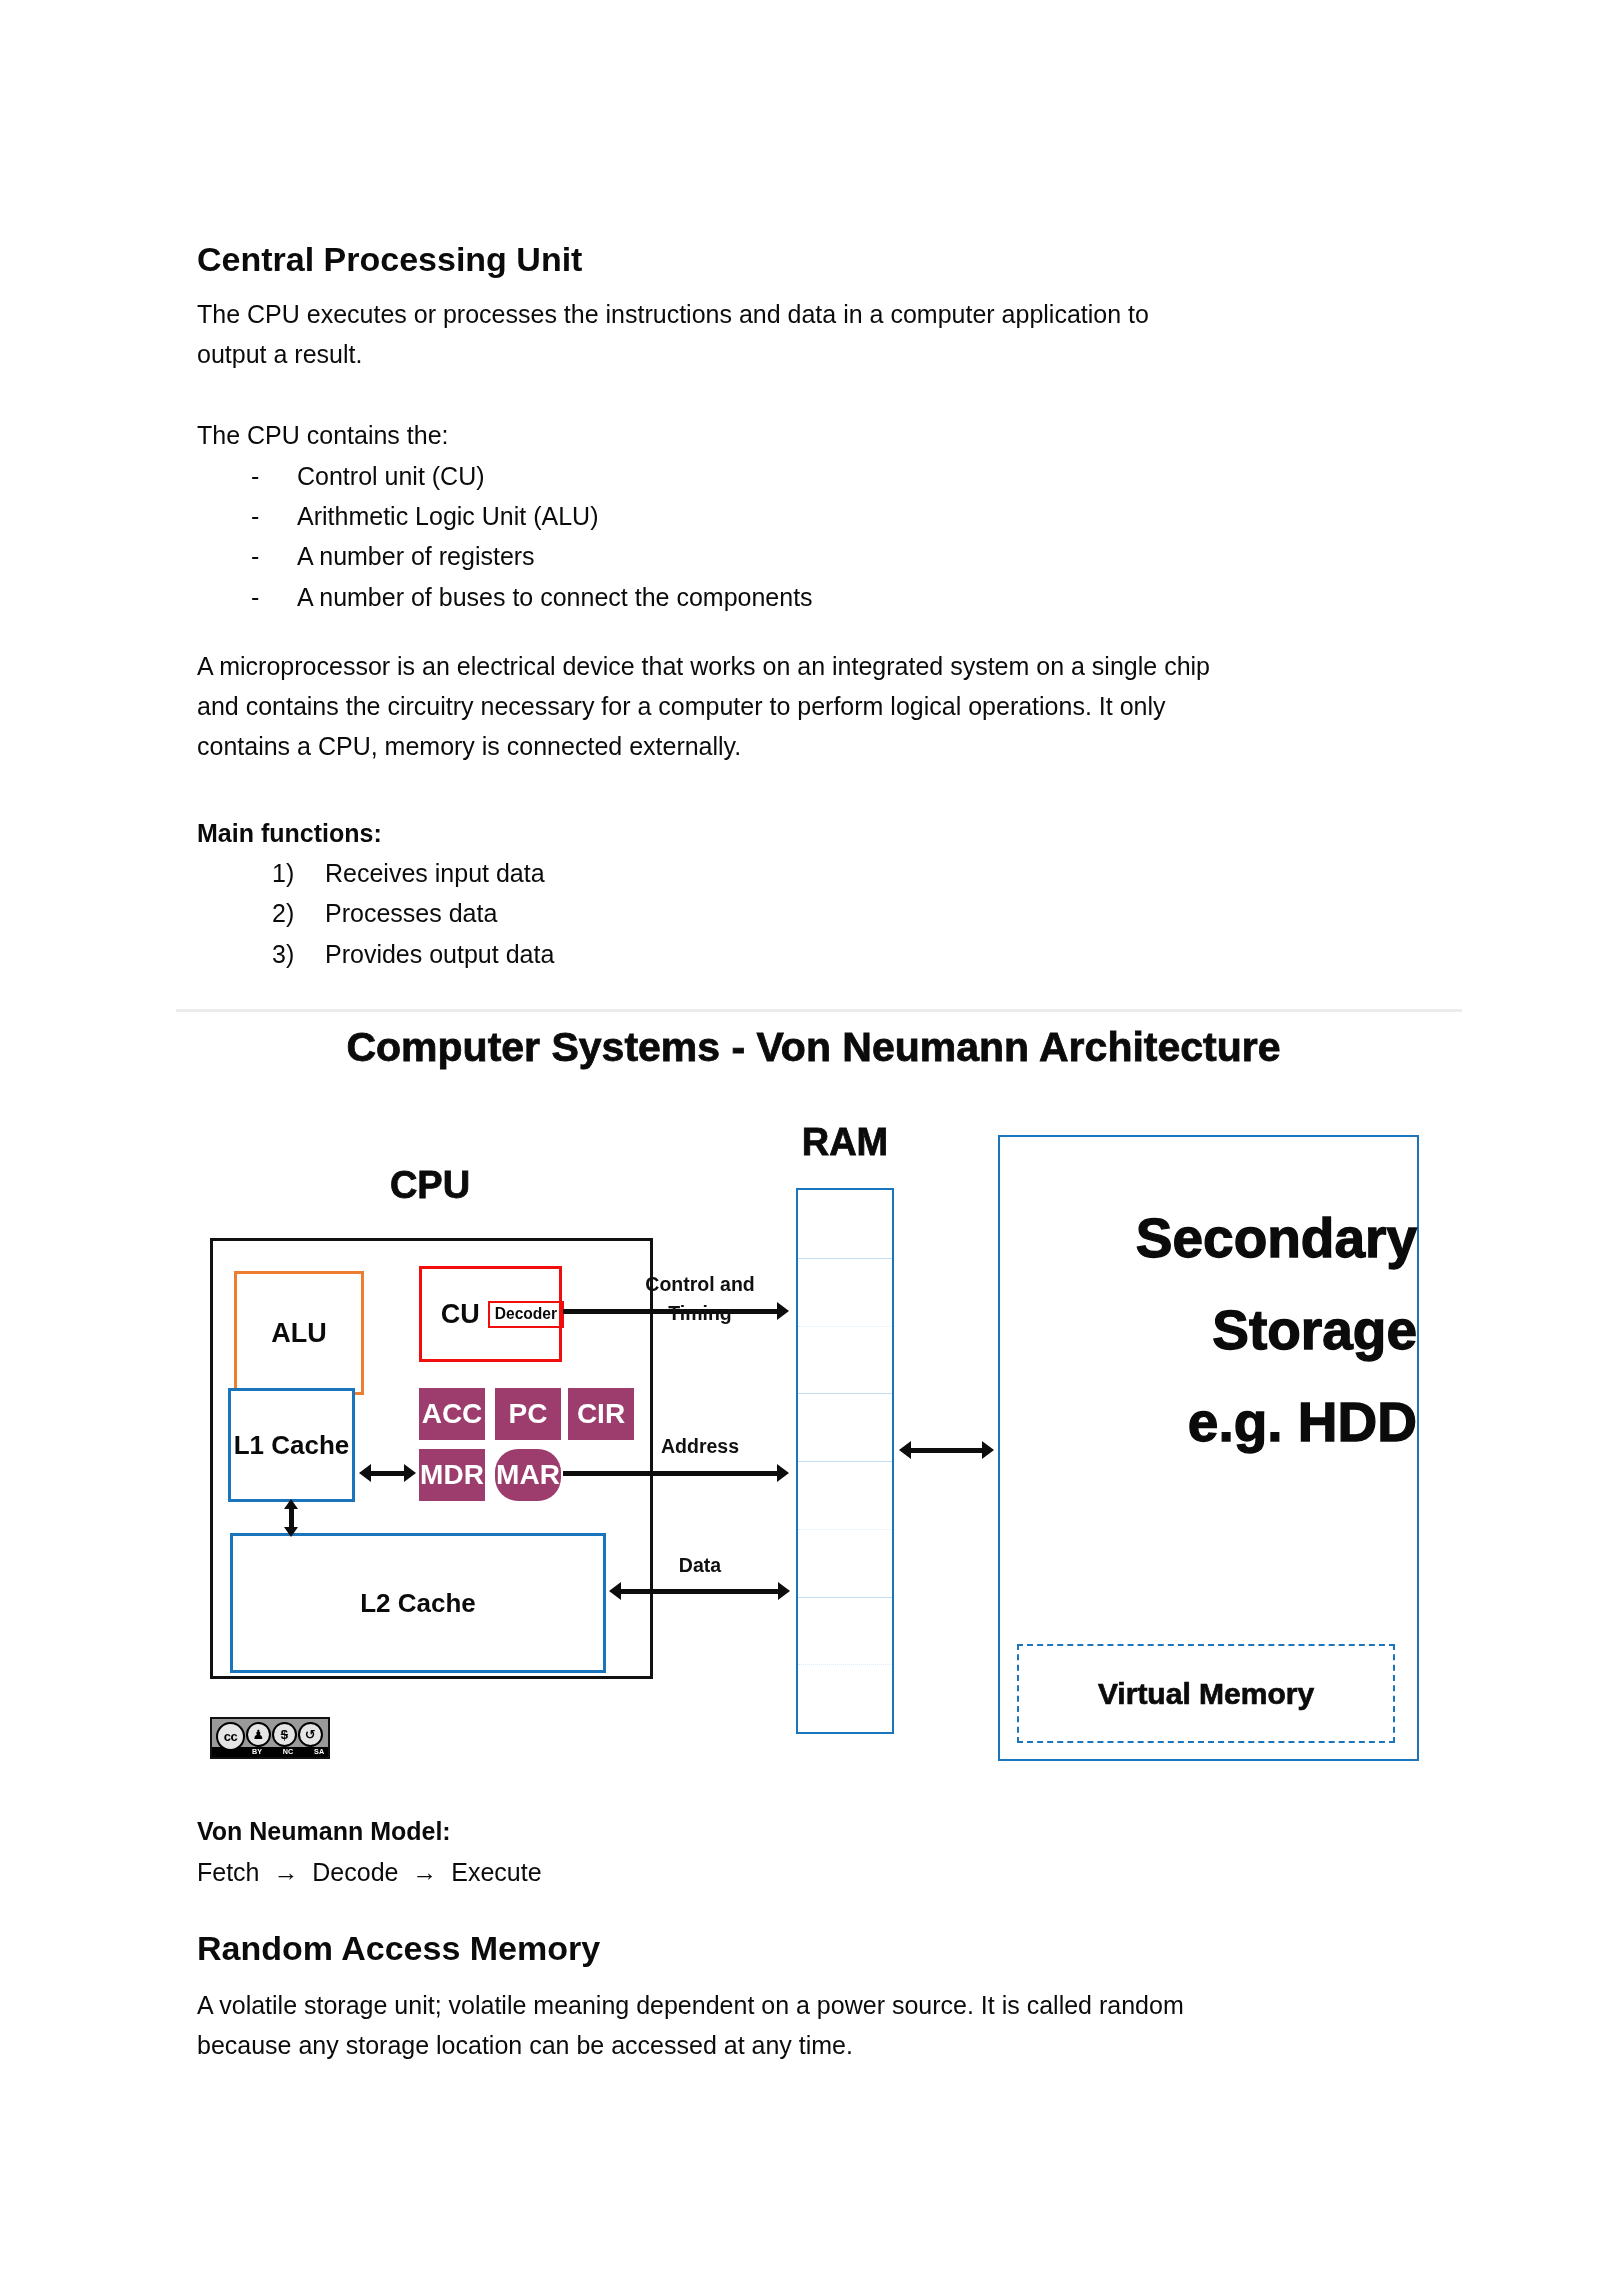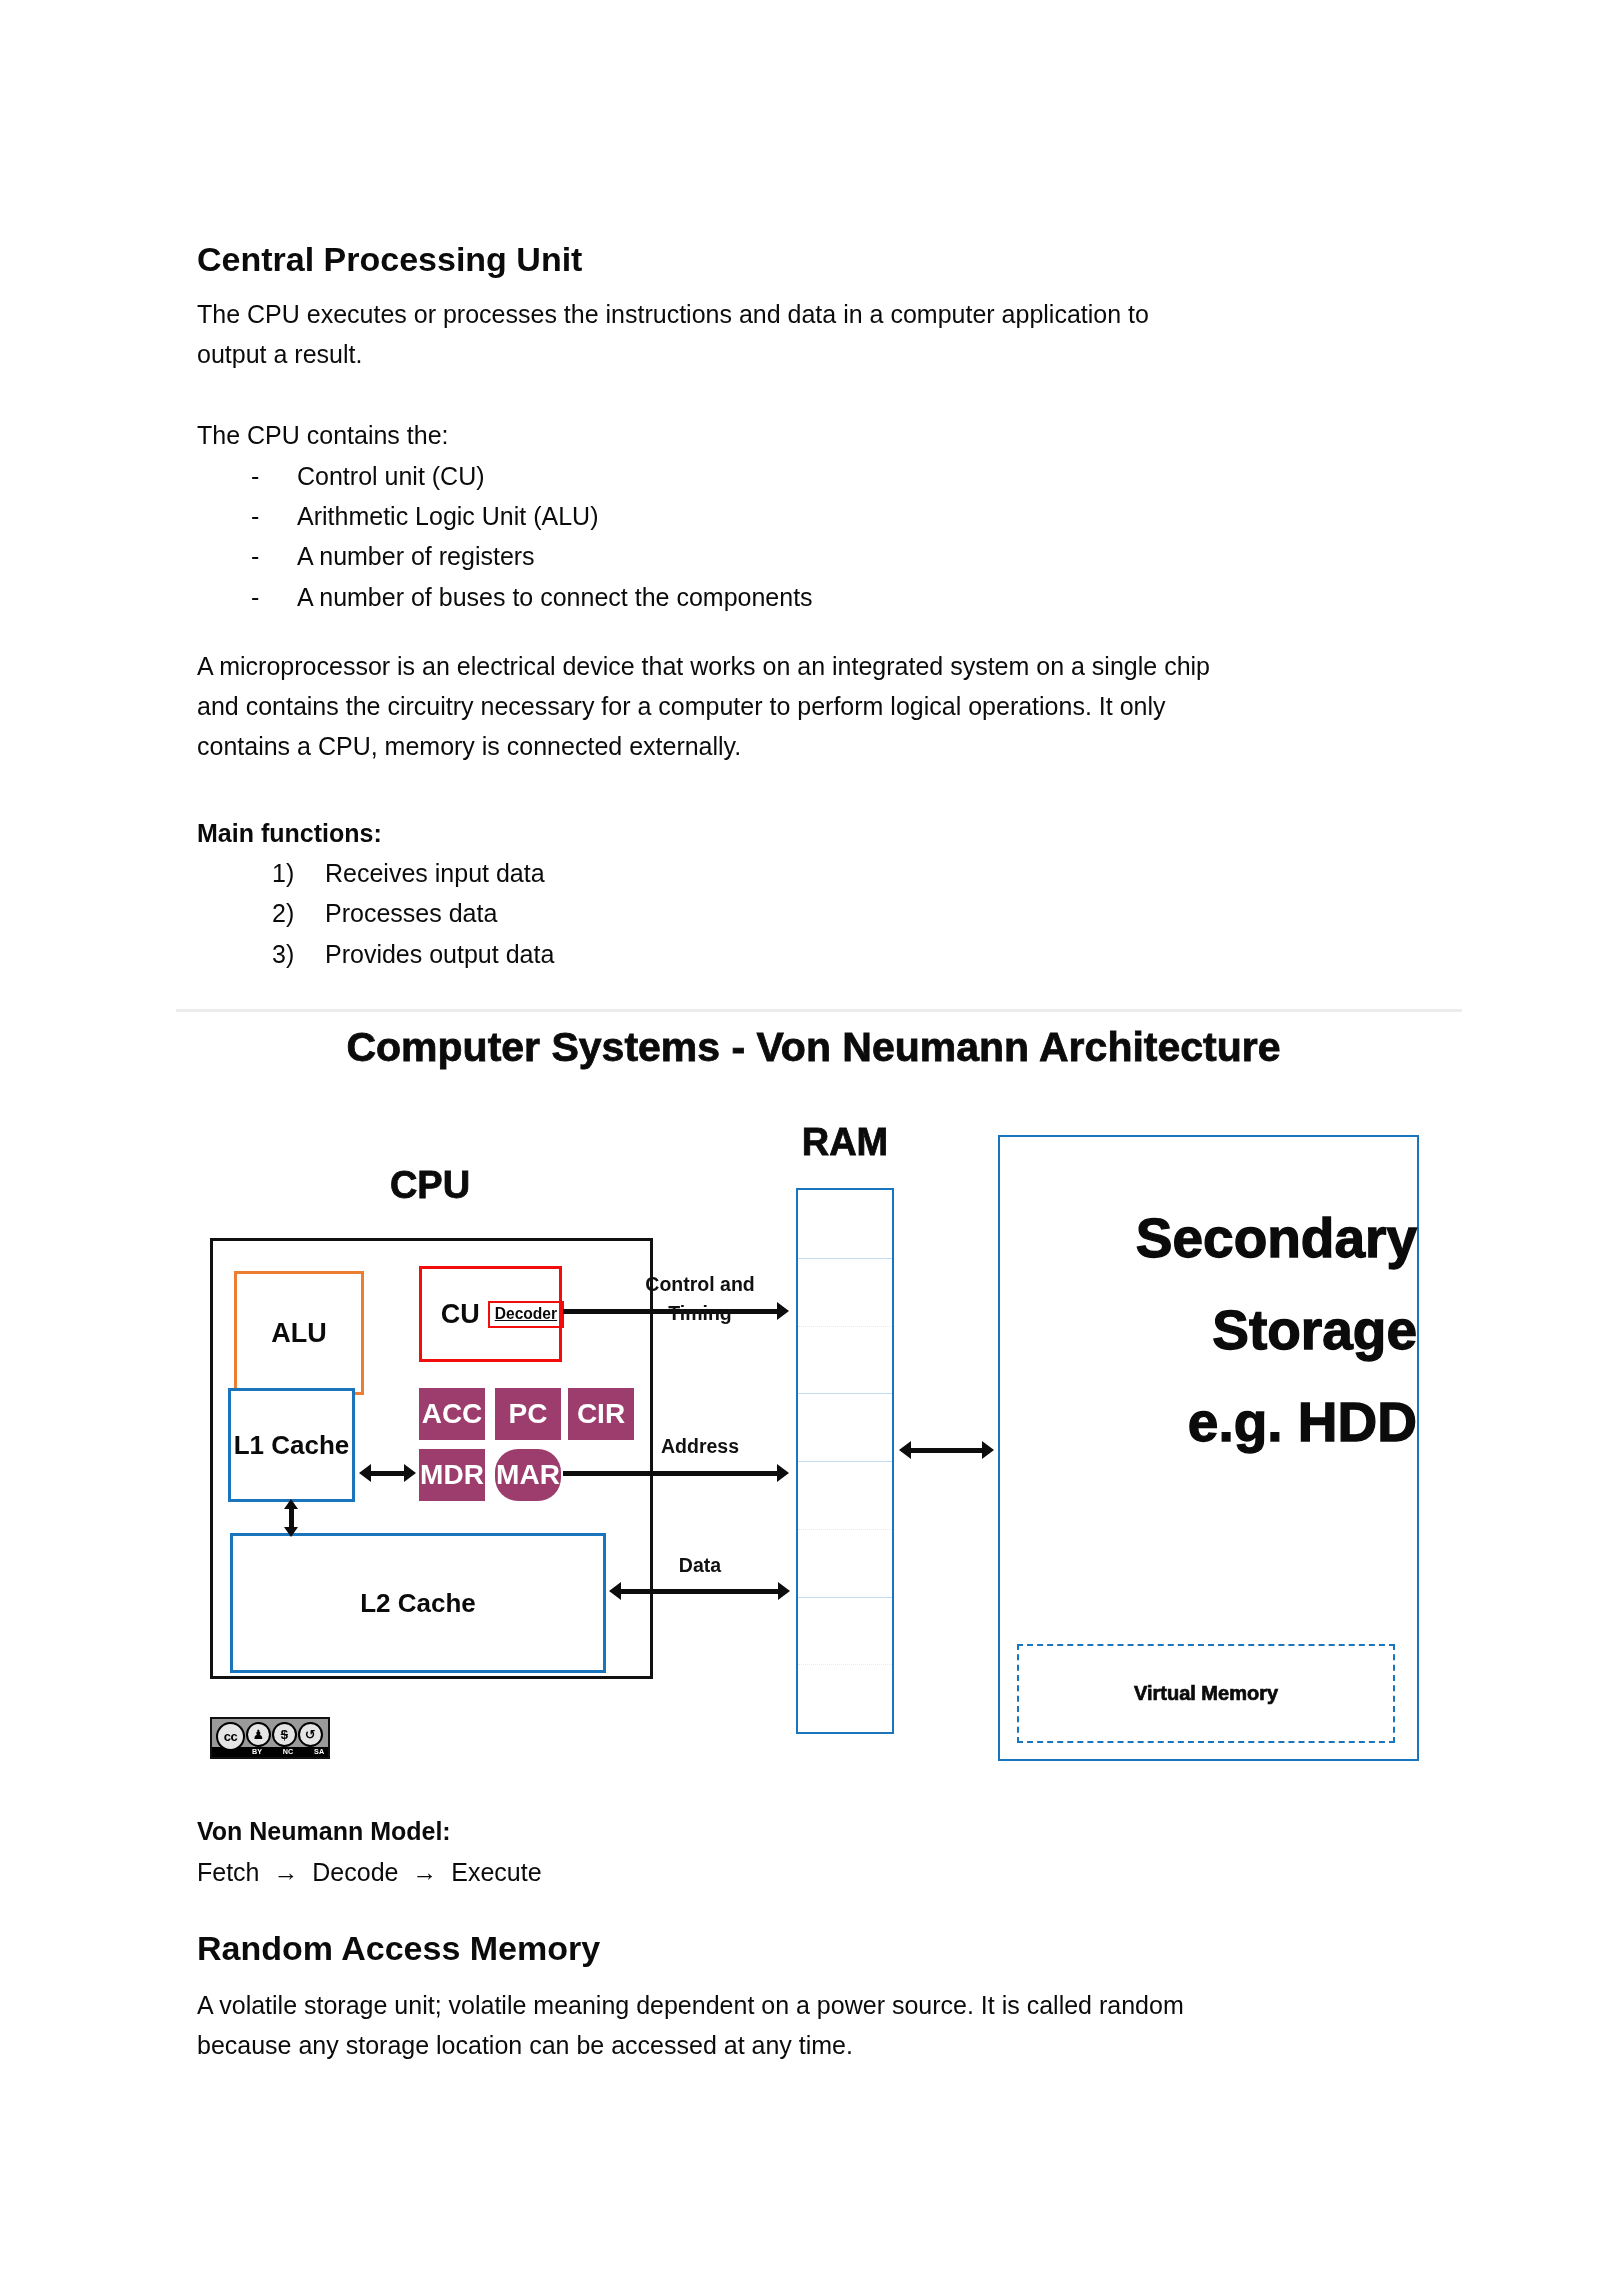--- a/index.html
+++ b/index.html
@@ -123,21 +123,21 @@
     <div class="abs heavy" style="left:352px; top:1164px; width:156px; text-align:center; font-size:38px;">CPU</div>
 
     <div class="dbox cpu-outline" style="left:210px; top:1238px; width:443px; height:441px;"></div>
 
     <div class="dbox orange-box flexc" style="left:234px; top:1271px; width:130px; height:124px;">
       <span style="font-size:27px; font-weight:bold;">ALU</span>
     </div>
 
     <div class="dbox red-box flexc" style="left:419px; top:1266px; width:143px; height:96px; gap:7.8px;">
       <span style="font-size:27px; font-weight:bold;margin-left:24px;">CU</span>
-      <span class="flexc" style="box-sizing:border-box; border:2px solid var(--cu-red); height:27px; padding:0 5.2px;text-decoration:underline;">
+      <span class="flexc" style="box-sizing:border-box; border:2px solid var(--cu-red); height:27px; padding:0 5.2px;">
         <span style="font-size:15.6px; font-weight:bold;">Decoder</span>
       </span>
     </div>
 
     <div class="dbox blue-box flexc" style="left:228px; top:1388px; width:127px; height:114px;">
       <span style="font-size:26px; font-weight:bold;">L1 Cache</span>
     </div>
 
     <div class="dbox register flexc" style="left:419px; top:1388px; width:66px; height:52px;">
         <span>ACC</span>
@@ -168,21 +168,21 @@
       <div class="ram-divider dotted" style="top:62.5%;"></div>
       <div class="ram-divider solid" style="top:75%;"></div>
       <div class="ram-divider dotted" style="top:87.5%;"></div>
     </div>
 
     <div class="dbox blue-box-thin" style="left:998px; top:1135px; width:421px; height:626px;">
       <div class="abs heavy-xl pre" style="left:0; right:0; top:55px; text-align:right; font-size:55px; line-height:92px;">Secondary
 Storage
 e.g. HDD</div>
       <div class="dbox dashed-blue flexc" style="left:17px; top:507px; width:378px; height:99px; background:#fff;">
-        <span style="font-size:20px; font-weight:bold; -webkit-text-stroke:0.7px currentColor;">Virtual Memory</span>
+        <span style="font-size:30px; font-weight:bold; -webkit-text-stroke:0.7px currentColor;">Virtual Memory</span>
       </div>
     </div>
 
     <div class="arrow-h head-r" style="left:563px; top:1309px; width:215px;"></div>
     <div class="bus-label pre" style="left:625px; top:1270px; width:150px;">Control and
 Timing</div>
 
     <div class="arrow-h head-r" style="left:563px; top:1471px; width:215px;"></div>
     <div class="bus-label" style="left:625px; top:1432px; width:150px;">Address</div>
 

